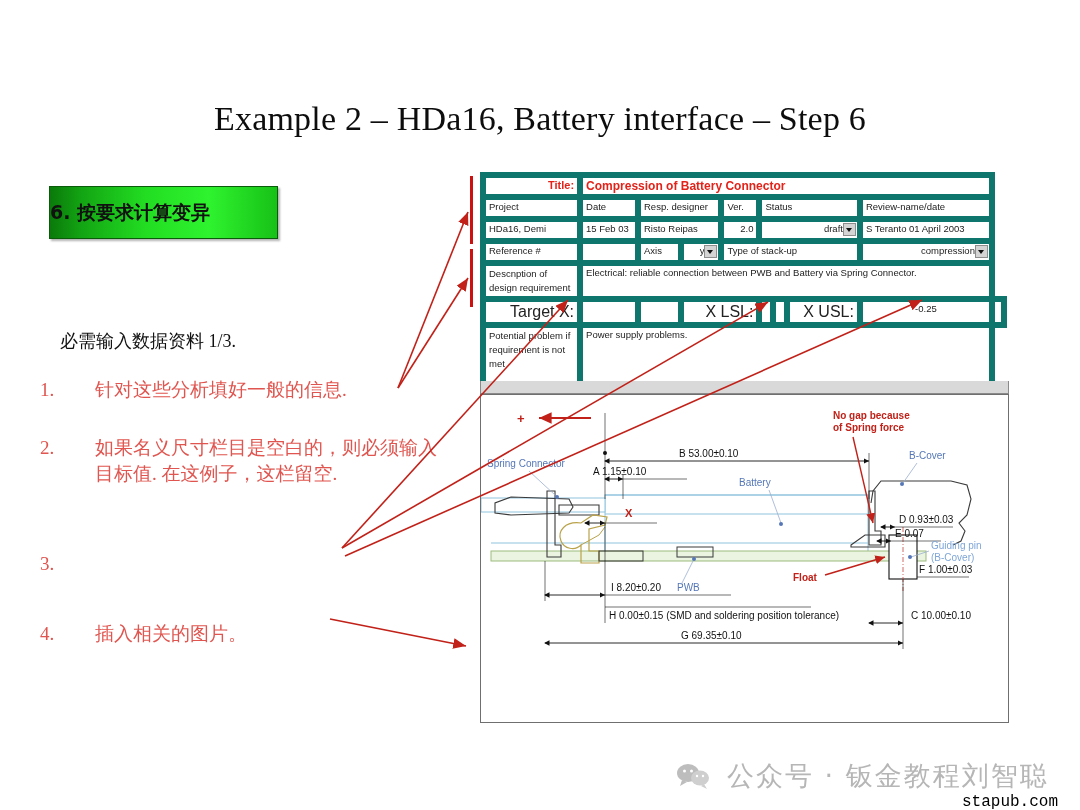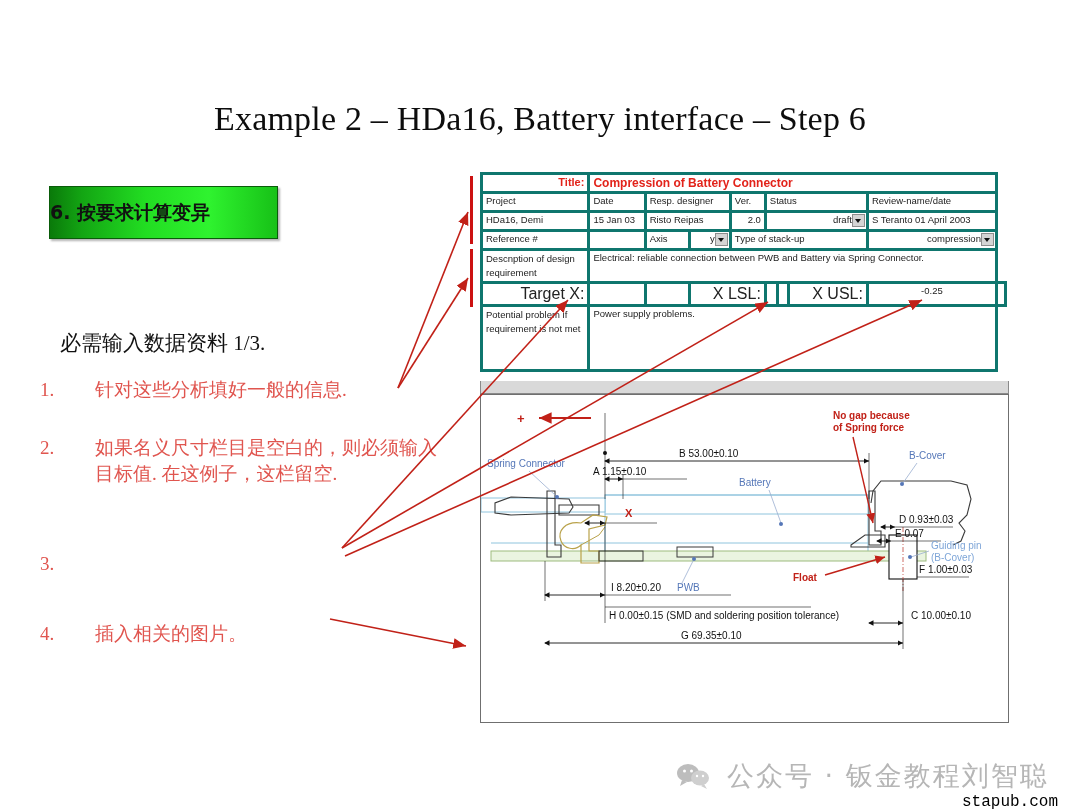--- a/index.html
+++ b/index.html
@@ -24,37 +24,37 @@
     display:flex;align-items:center;
     box-shadow:2px 2px 2px rgba(0,0,0,.30);
   }
   #step-box .txt{
     color:#111;font-size:19px;font-weight:bold;
     font-family:"DejaVu Sans",sans-serif;
   }
 
   
   #lead-line{
-    left:60px;top:329px;font-size:21px;color:#111;
+    left:60px;top:329px;font-size:18px;color:#111;
     font-family:"Liberation Serif","DejaVu Serif",serif;white-space:nowrap;
   }
   .bullet{position:absolute;color:#e0554f;font-size:19px;line-height:1.38;
           font-family:"Liberation Serif","DejaVu Serif",serif;}
   .bullet .num{position:absolute;left:0;top:0;width:40px;}
   .bullet .body{display:block;margin-left:55px;}
   #b1{left:40px;top:377px;width:400px;}
   #b2{left:40px;top:435px;width:400px;}
   #b3{left:40px;top:551px;width:400px;}
   #b4{left:40px;top:621px;width:400px;}
 
   
   #form-panel{left:480px;top:172px;width:527px;}
   #form-panel table{border-collapse:collapse;width:527px;
      font-size:9.5px;color:#222;font-family:"Liberation Sans",sans-serif;}
-  #form-panel td{border:3px solid #0f766e;padding:1px 3px;height:14px;
+  #form-panel td{border:6px solid #0f766e;padding:1px 3px;height:14px;
      vertical-align:top;background:#ffffff;white-space:nowrap;overflow:hidden;}
   td.hdr{background:#d4d4d4;}
   td.lbl{background:#d4d4d4;}
   .title-cell{background:#d4d4d4;text-align:right;color:#e2231a;font-weight:bold;font-size:11px;}
   .title-val{background:#ffffff;color:#e2231a;font-weight:bold;font-size:12px;text-align:left;}
   .ver{text-align:right;}
   .ctr-bold{text-align:right;font-weight:normal;font-size:16px;background:#d4d4d4;}
   .combo{position:relative;padding-right:14px !important;text-align:right;}
   .combo .arw{position:absolute;right:1px;top:1px;width:11px;height:11px;
      background:#d4d4d4;border:1px solid #8d8d8d;}
@@ -123,21 +123,21 @@
     <tr>
       <td class="hdr" colspan="3" style="width:90px">Project</td>
       <td class="hdr" colspan="2" style="width:60px">Date</td>
       <td class="hdr" colspan="2" style="width:105px">Resp. designer</td>
       <td class="hdr" style="width:26px">Ver.</td>
       <td class="hdr" colspan="3" style="width:150px">Status</td>
       <td class="hdr" style="width:120px">Review-name/date</td>
     </tr>
     <tr>
       <td colspan="3">HDa16, Demi</td>
-      <td colspan="2">15 Jan 03</td>
+      <td colspan="2">15 Feb 03</td>
       <td colspan="2">Risto Reipas</td>
       <td class="ver">2.0</td>
       <td class="combo" colspan="3">
         <span>draft</span>
         <span class="arw"></span>
       </td>
       <td>S Teranto 01 April 2003</td>
     </tr>
     <tr>
       <td class="hdr" colspan="3">Reference #</td>

